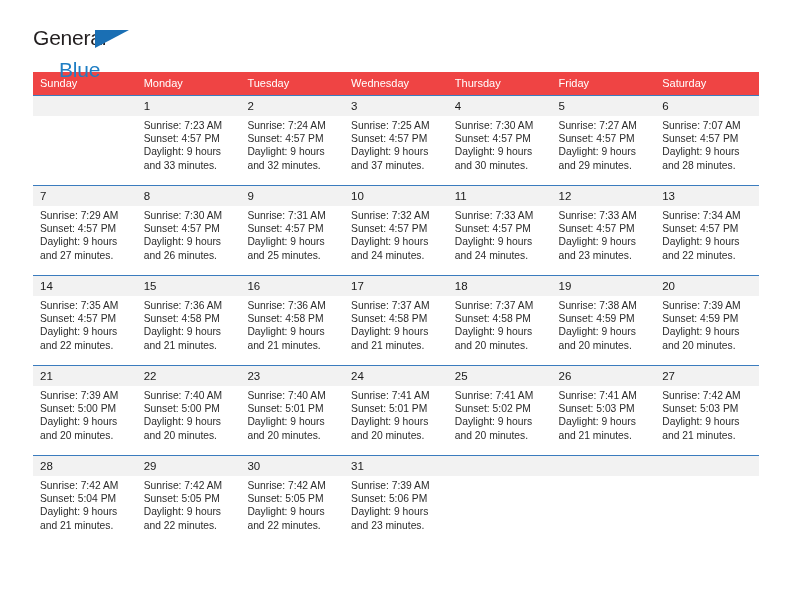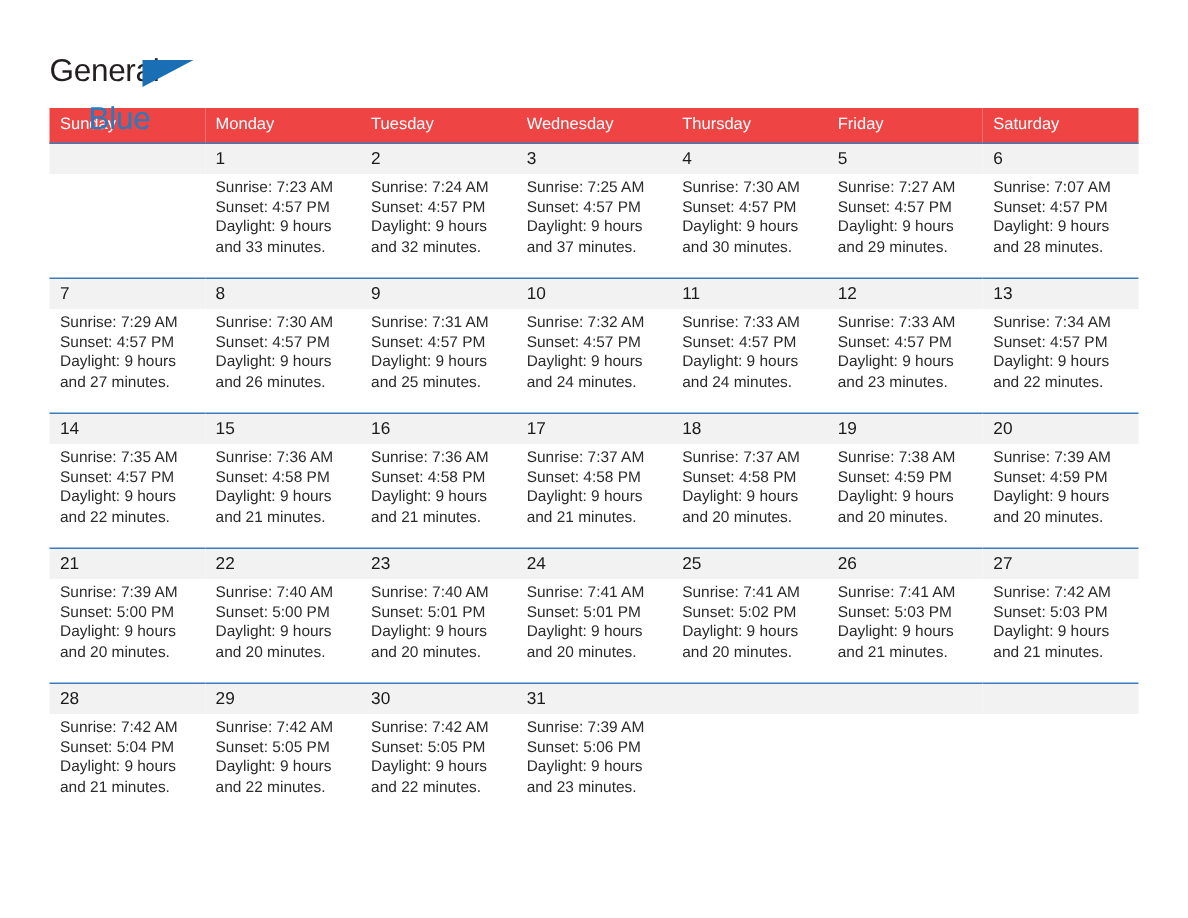--- a/index.html
+++ b/index.html
@@ -21,21 +21,21 @@
     box-sizing: border-box;
     padding: 0 33px;
   }
 
   
   .header {
     display: flex;
     align-items: flex-start;
     justify-content: space-between;
     height: 72px;
-    padding-top: 36px;
+    padding-top: 26px;
     box-sizing: border-box;
   }
   .logo {
     position: relative;
     width: 110px;
     height: 48px;
     flex: none;
   }
   .logo-general {
     position: absolute;

